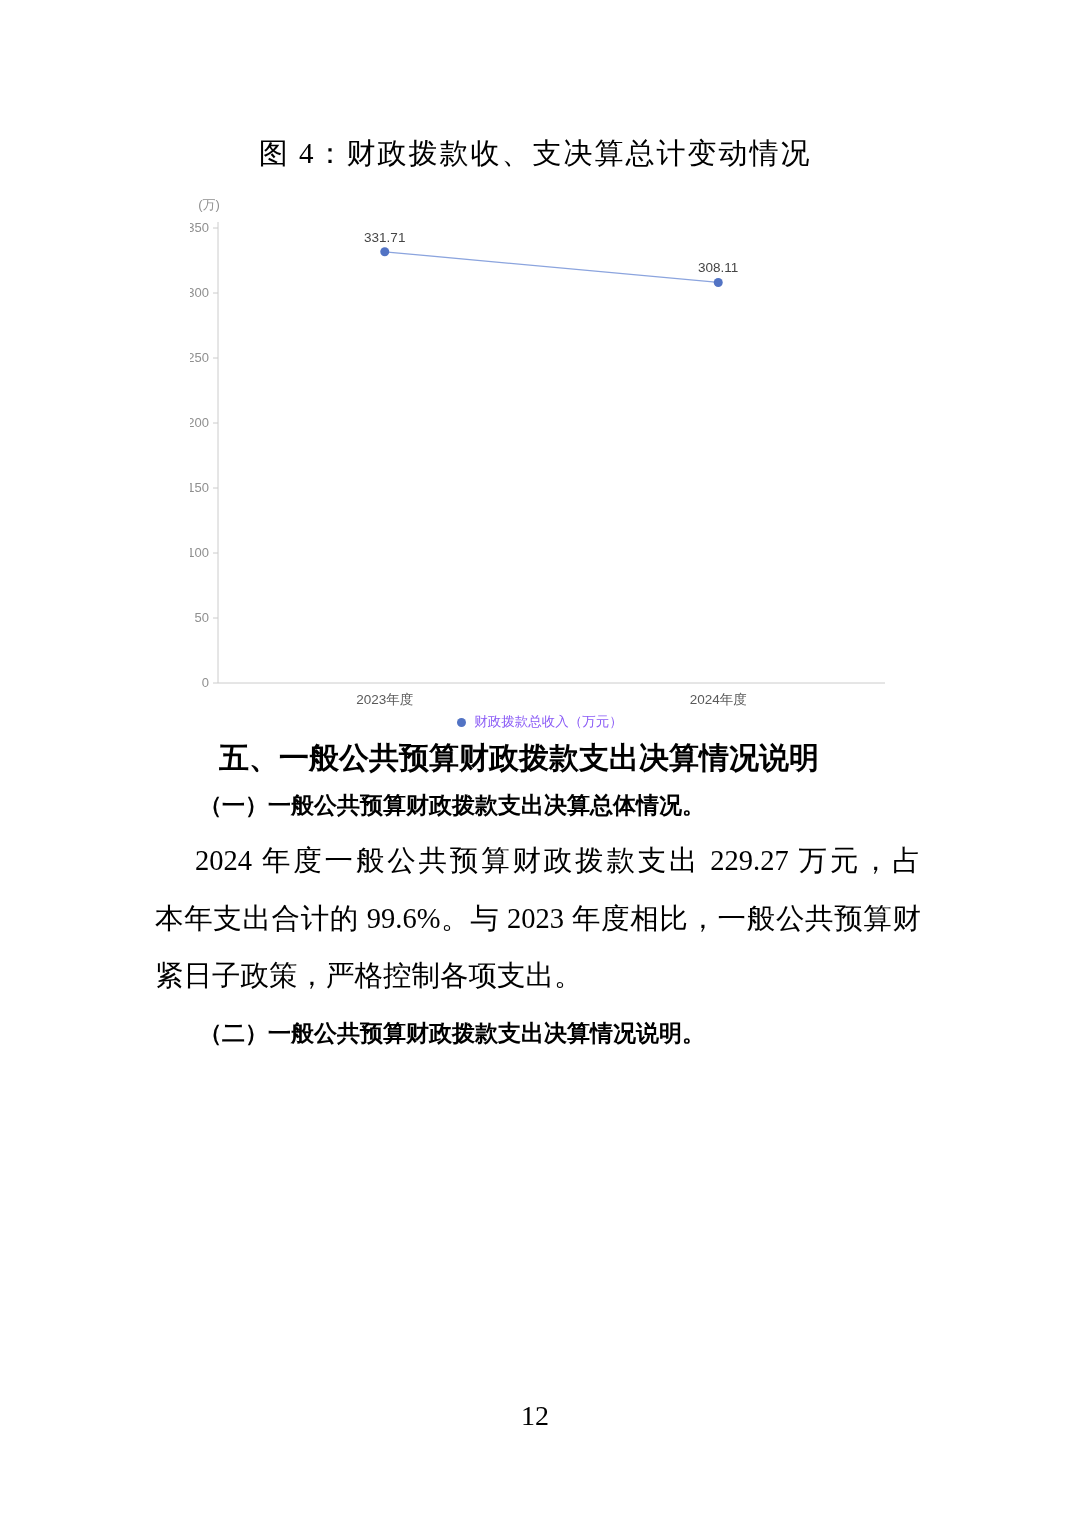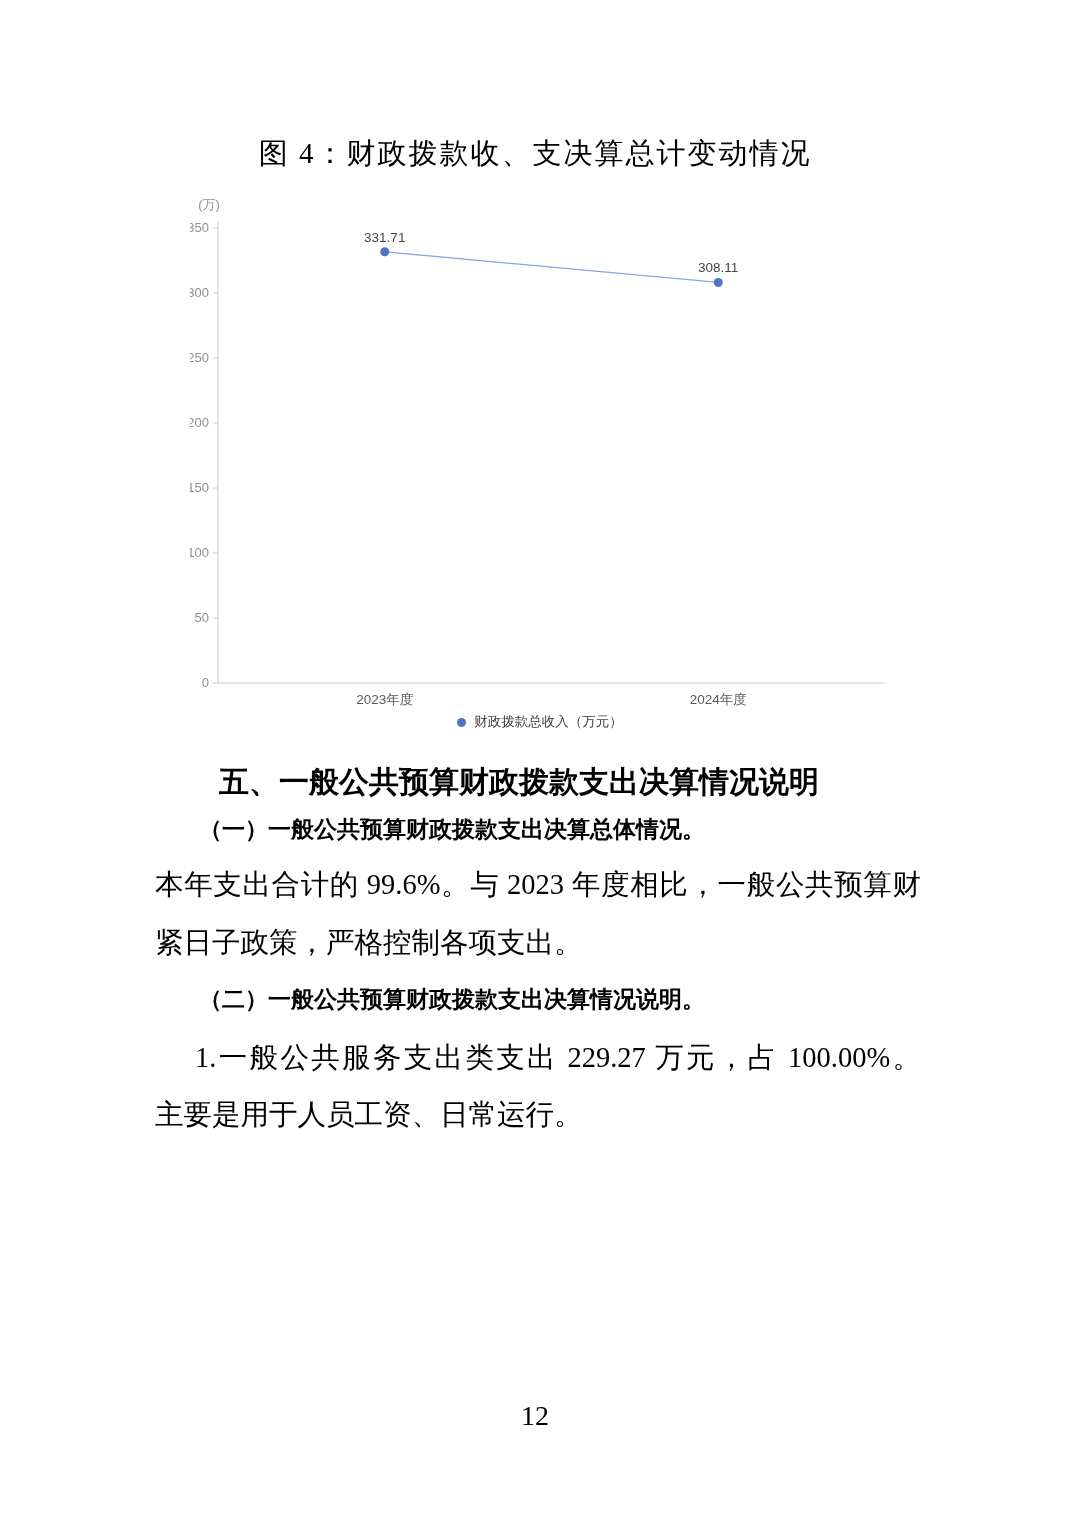--- a/index.html
+++ b/index.html
@@ -45,21 +45,21 @@
   .legend-dot {
     width: 9px;
     height: 9px;
     border-radius: 50%;
     display: inline-block;
     background: #5273c4;
   }
   .text-block {
     position: absolute;
     left: 155px;
-    top: 760px;
+    top: 736px;
     width: 766px;
   }
   .h-main {
     font-family: "Liberation Sans", sans-serif;
     font-weight: 700;
     font-size: 30px;
     line-height: 44px;
     text-indent: 64px;
   }
   .h-sub {
@@ -117,38 +117,35 @@
         <text x="194.75" y="508" text-anchor="middle" fill="#595959" class="xtick">2023年度</text>
         <text x="528.25" y="508" text-anchor="middle" fill="#595959" class="xtick">2024年度</text>
         <polyline points="194.75,55.777000000000044 528.25,86.457" fill="none" stroke="#8ba4de" stroke-width="1.3"></polyline>
         <circle cx="194.75" cy="55.777000000000044" r="4.5" fill="#5273c4"></circle>
         <text x="194.75" y="45.777000000000044" text-anchor="middle" fill="#454545" class="dlabel">331.71</text>
         <circle cx="528.25" cy="86.457" r="4.5" fill="#5273c4"></circle>
         <text x="528.25" y="76.457" text-anchor="middle" fill="#454545" class="dlabel">308.11</text>
       </svg>
     <div class="legend">
       <span class="legend-dot" id="legend-dot" style="background: rgb(82, 115, 196);"></span>
-      <span id="legend-label" style="color: #404040;">财政拨款总收入（万元）</span>
+      <span id="legend-label" style="color: #8b5cf6;">财政拨款总收入（万元）</span>
     </div>
   </div>
 
   <div class="text-block">
     <div class="h-main">五、一般公共预算财政拨款支出决算情况说明</div>
 
     <div class="h-sub">（一）一般公共预算财政拨款支出决算总体情况。</div>
 
     <div>
+      <div class="pline j ind">2024 年度一般公共预算财政拨款支出 229.27 万元，占</div>
       <div class="pline j">本年支出合计的 99.6%。与 2023 年度相比，一般公共预算财</div>
       <div class="pline">紧日子政策，严格控制各项支出。</div>
     </div>
 
     <div class="h-sub tall">（二）一般公共预算财政拨款支出决算情况说明。</div>
 
 
-    <div>
-      <div class="pline j ind">1.一般公共服务支出类支出 229.27 万元，占 100.00%。</div>
-      <div class="pline">主要是用于人员工资、日常运行。</div>
-    </div>
   </div>
 
   <div class="page-number">12</div>
 
 </div>
 
 </body></html>

